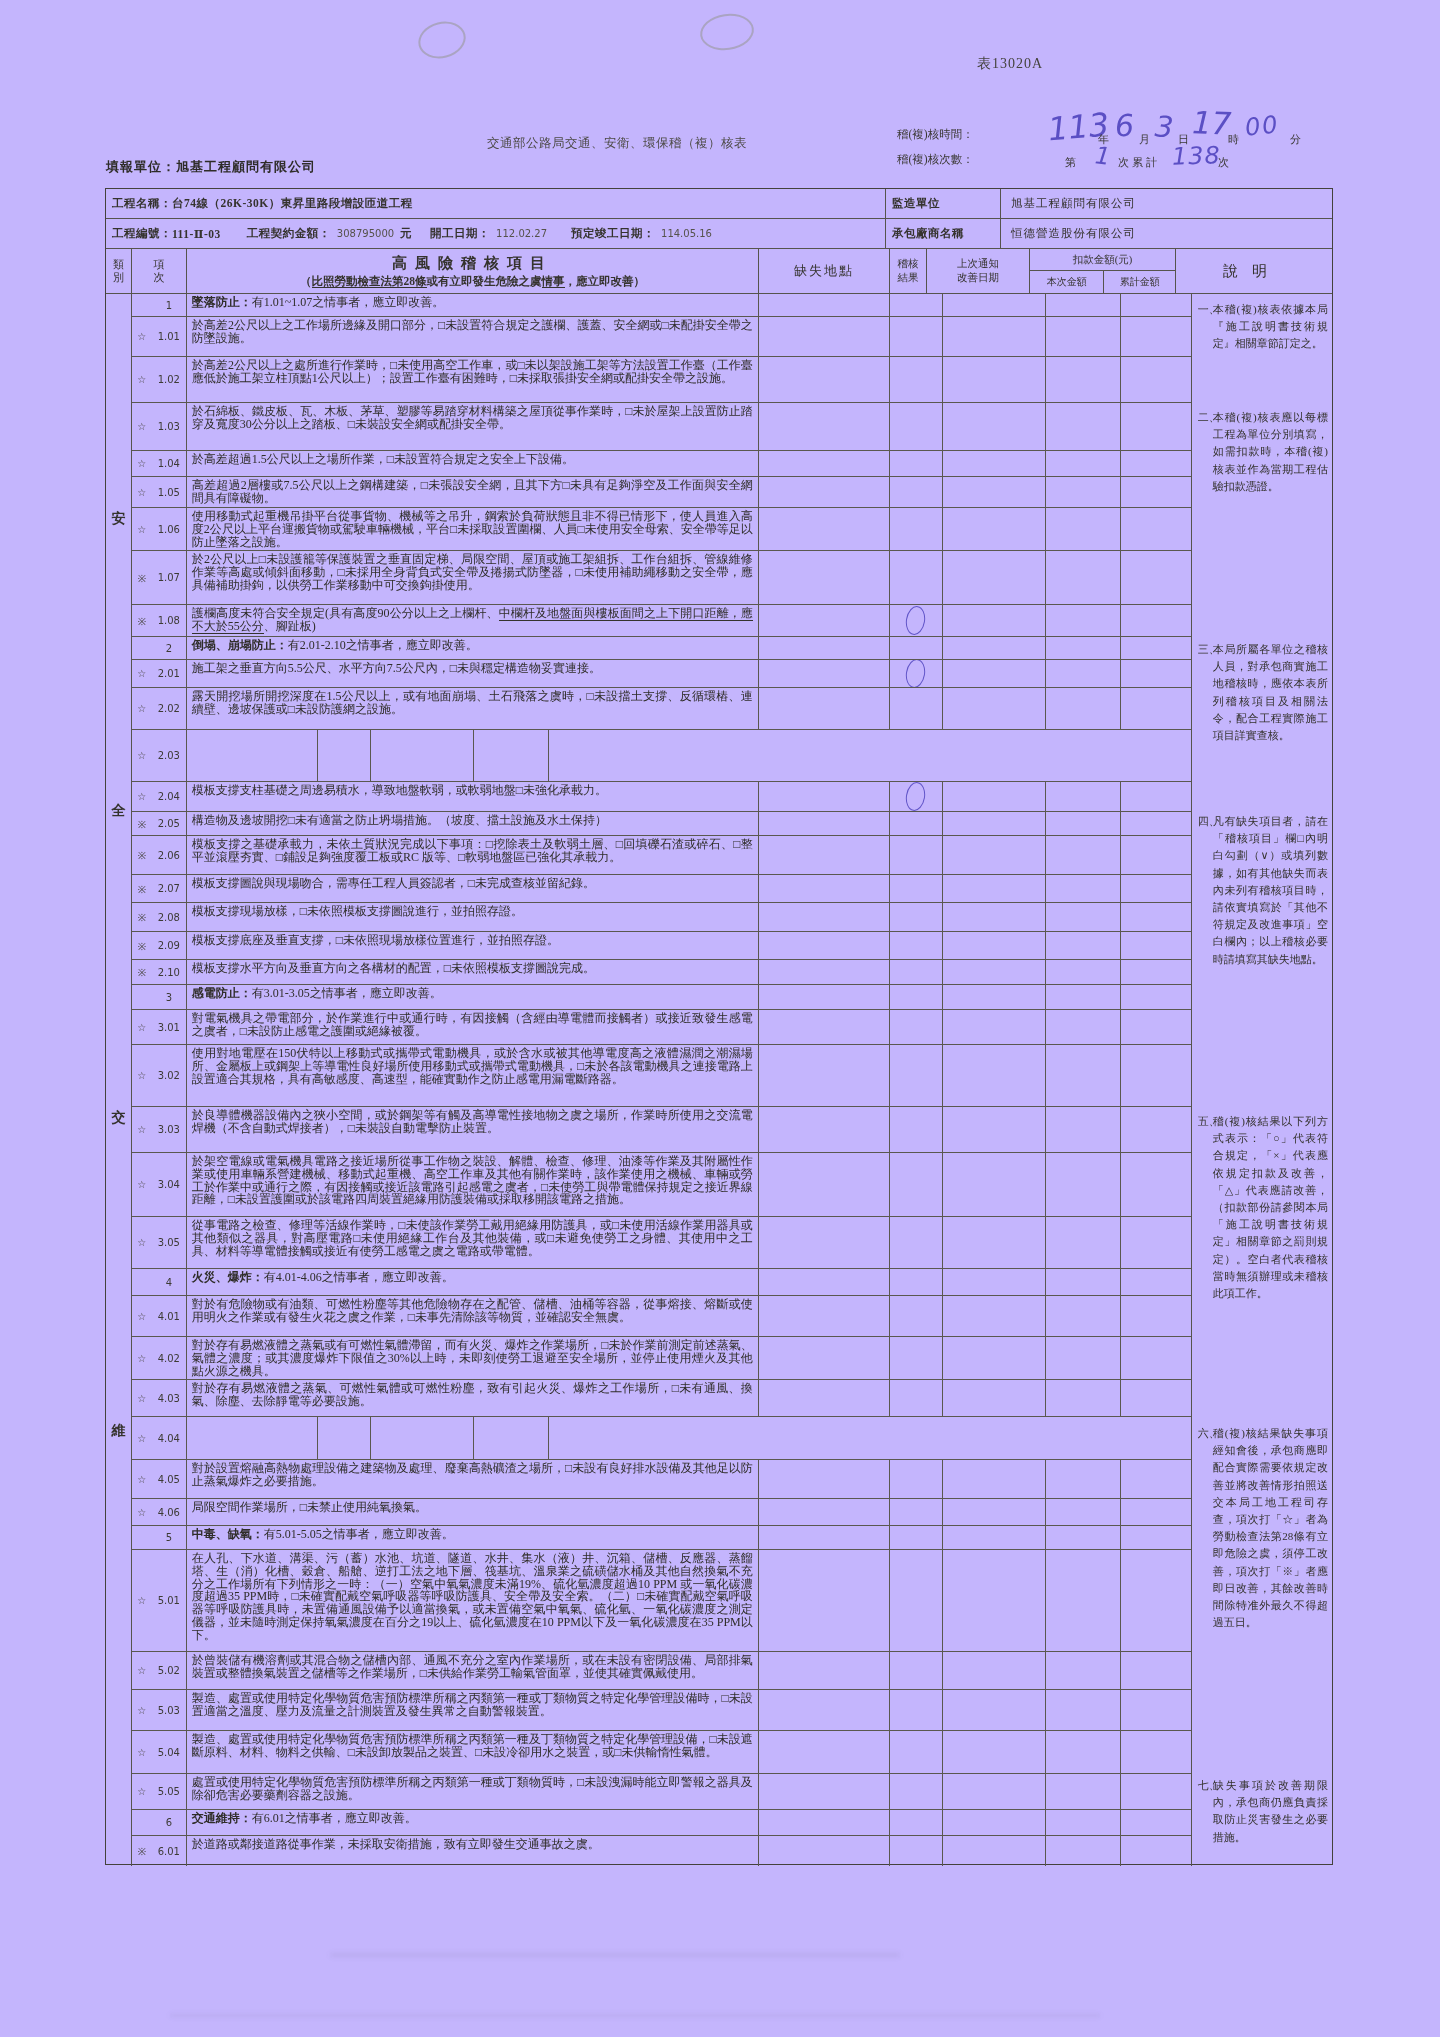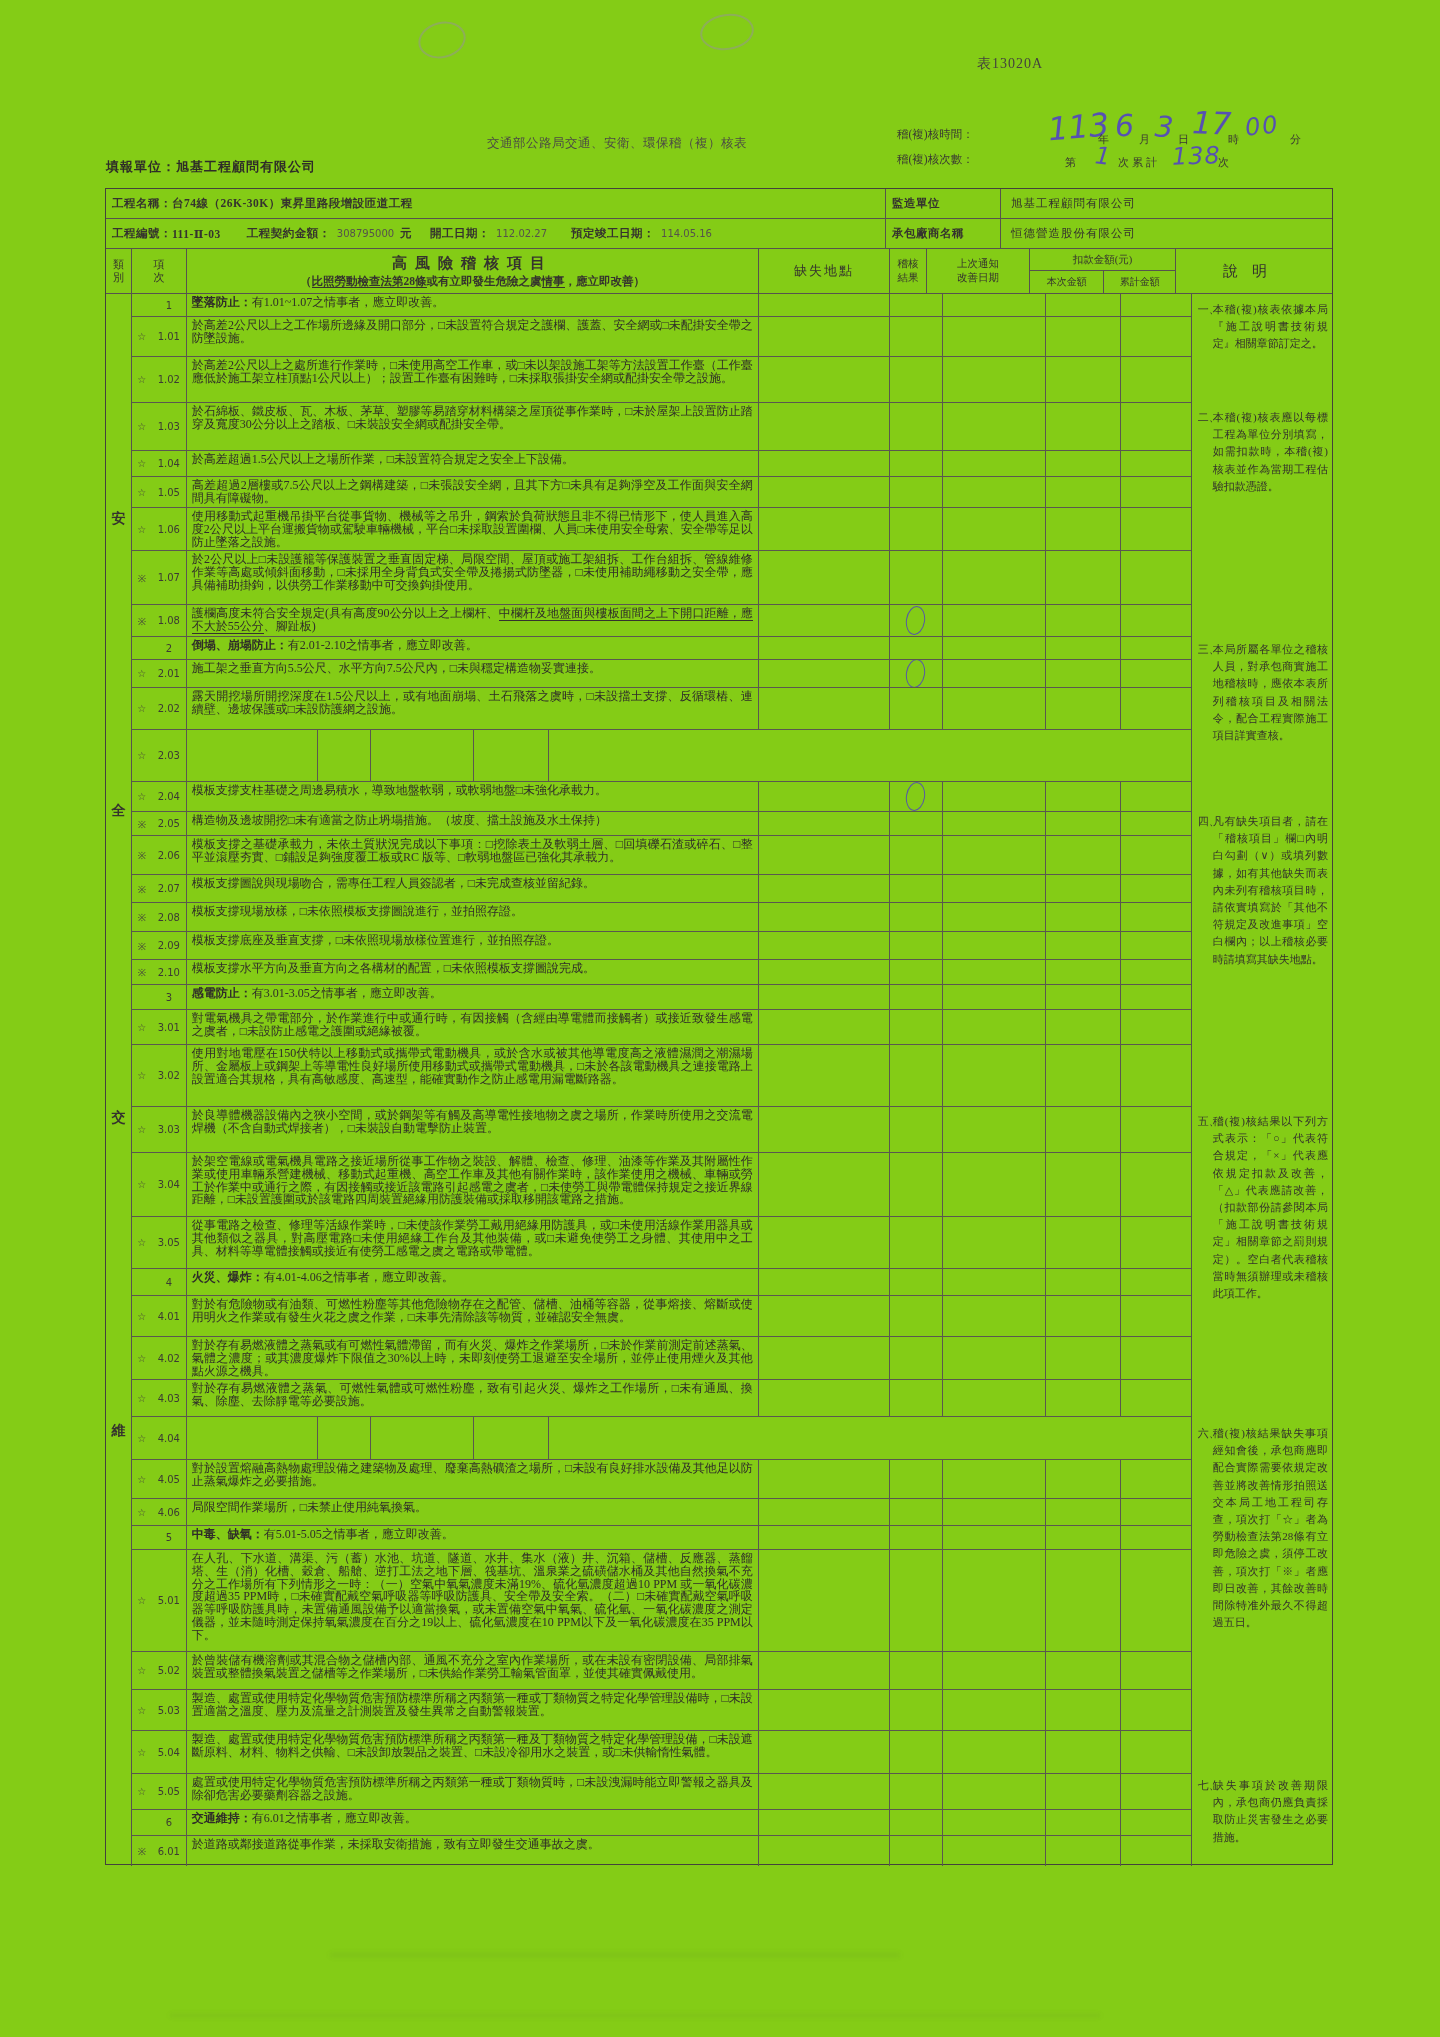--- a/index.html
+++ b/index.html
@@ -1,16 +1,16 @@
 <!DOCTYPE html>
 <html><head>
 <meta charset="utf-8">
 <style>
   html,body{margin:0;padding:0;background:#e8e8e6;}
-  .page{position:relative;width:1440px;height:2037px;background:#84cc16;overflow:hidden;
+  .page{position:relative;width:1440px;height:2037px;background:#c4b5fd;overflow:hidden;
         font-family:"Liberation Serif","DejaVu Serif",serif;color:#35332e;}
   
   .hole{position:absolute;border:2px solid rgba(150,150,145,.55);border-radius:50%;background:transparent;}
   .hole1{left:418px;top:22px;width:44px;height:32px;transform:rotate(-14deg);}
   .hole2{left:700px;top:14px;width:50px;height:32px;transform:rotate(-8deg);}
   .smudge{position:absolute;background:rgba(60,60,55,.05);filter:blur(2px);}
   .form-code{position:absolute;left:977px;top:55px;font-size:14px;letter-spacing:1px;color:#45433e;}
   .doc-title{position:absolute;left:487px;top:135px;font-size:12.5px;letter-spacing:.5px;color:#4c4a45;}
   .filler{position:absolute;left:106px;top:158px;font-size:13px;font-weight:bold;letter-spacing:1px;color:#2e2c28;}
   

